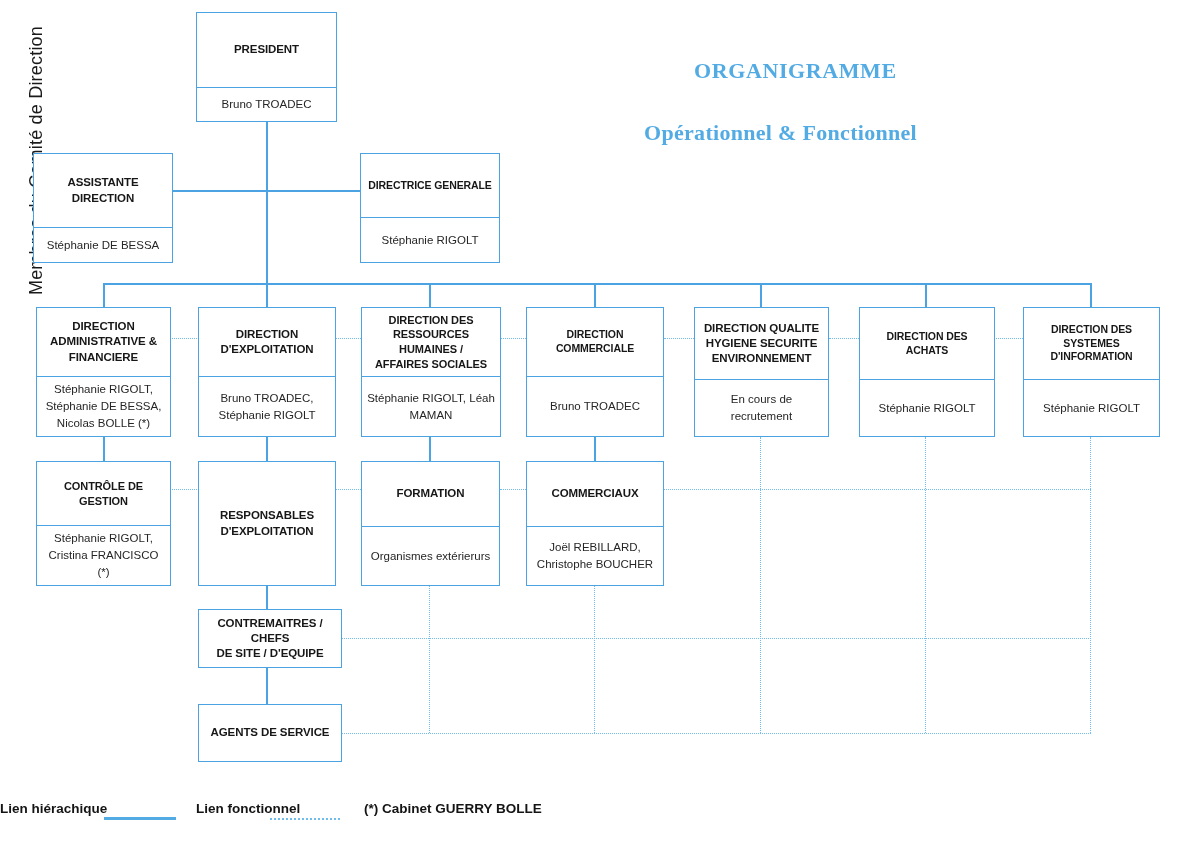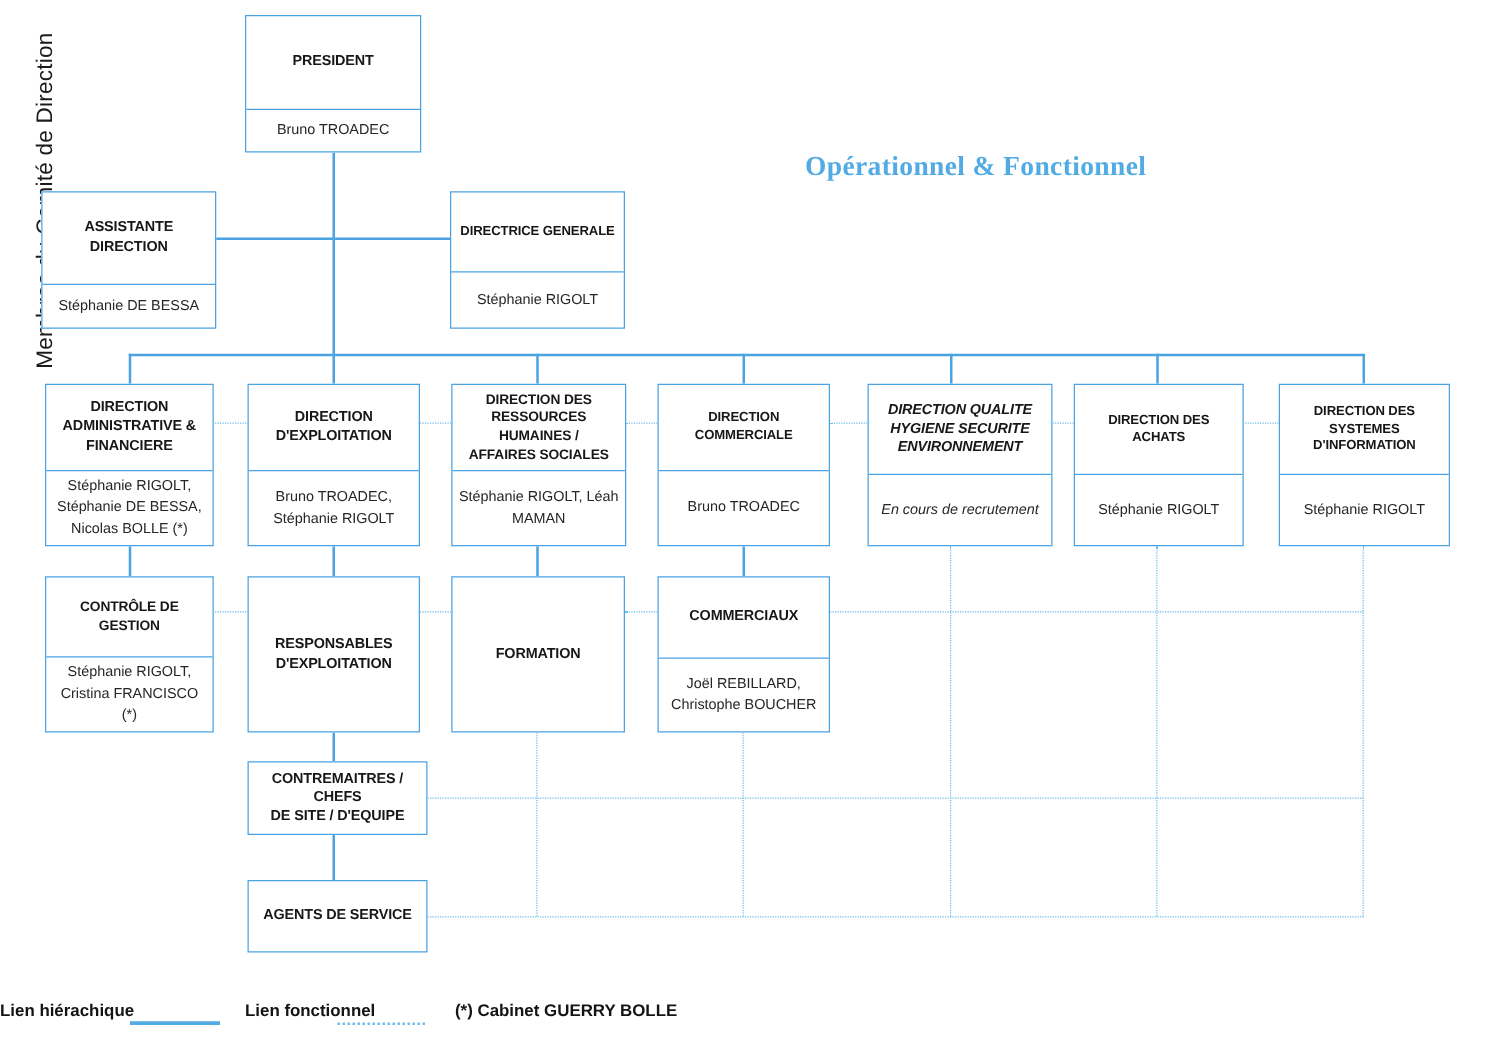--- a/index.html
+++ b/index.html
@@ -134,20 +134,21 @@
     border-top: 2px dotted #6FBDEC;
   }
 </style>
 </head>
 <body>
 
 <div id="chart-root">
 
   <div class="side-label">Membres du Comité de Direction</div>
 
+  <div class="org-title t1">ORGANIGRAMME</div>
   <div class="org-title t2">Opérationnel &amp; Fonctionnel</div>
 
   <div class="conn v" style="left:266px; top:122px; height:162px;"></div>
 
   <div class="conn h" style="left:172px; top:190px; width:194px;"></div>
 
   <div class="conn h" style="left:103px; top:283px; width:988px;"></div>
 
   <div class="conn v" style="left:103px; top:283px; height:24px;"></div>
   <div class="conn v" style="left:266px; top:283px; height:24px;"></div>
@@ -257,21 +258,21 @@
         <span>MAMAN</span>
       </span>
     </div>
   </div>
 
   <div class="node" style="left:526px; top:307px; width:138px; height:130px;">
     <div class="title" style="font-size:10.5px;">DIRECTION COMMERCIALE</div>
     <div class="name" style="height:60px;">Bruno TROADEC</div>
   </div>
 
-  <div class="node" style="left:694px; top:307px; width:148px; height:130px;font-style:italic;">
+  <div class="node" style="left:694px; top:307px; width:135px; height:130px;">
     <div class="title">
       <span style="display:block;">
         <span>DIRECTION QUALITE</span><br>
         <span>HYGIENE SECURITE</span><br>
         <span>ENVIRONNEMENT</span>
       </span>
     </div>
     <div class="name" style="height:57px;">En cours de recrutement</div>
   </div>
 
@@ -304,20 +305,21 @@
     <div class="title">
       <span style="display:block;">
         <span>RESPONSABLES</span><br>
         <span>D'EXPLOITATION</span>
       </span>
     </div>
   </div>
 
   <div class="node" style="left:361px; top:461px; width:139px; height:125px;">
     <div class="title">FORMATION</div>
+    <div class="name" style="height:59px;">Organismes extérierurs</div>
   </div>
 
   <div class="node" style="left:526px; top:461px; width:138px; height:125px;">
     <div class="title">COMMERCIAUX</div>
     <div class="name" style="height:59px;text-align:center;">
       <span style="display:block;">
         <span>Joël REBILLARD,</span><br>
         <span>Christophe BOUCHER</span>
       </span>
     </div>

